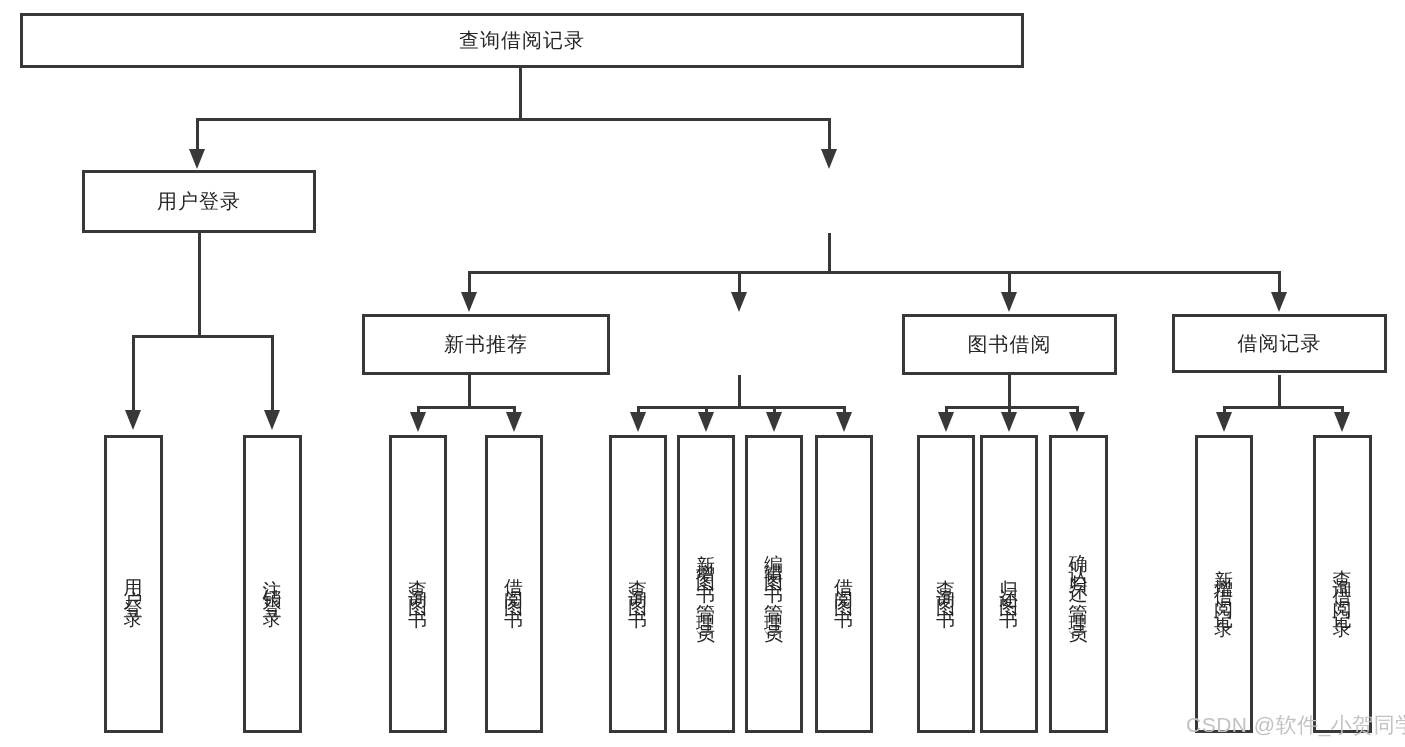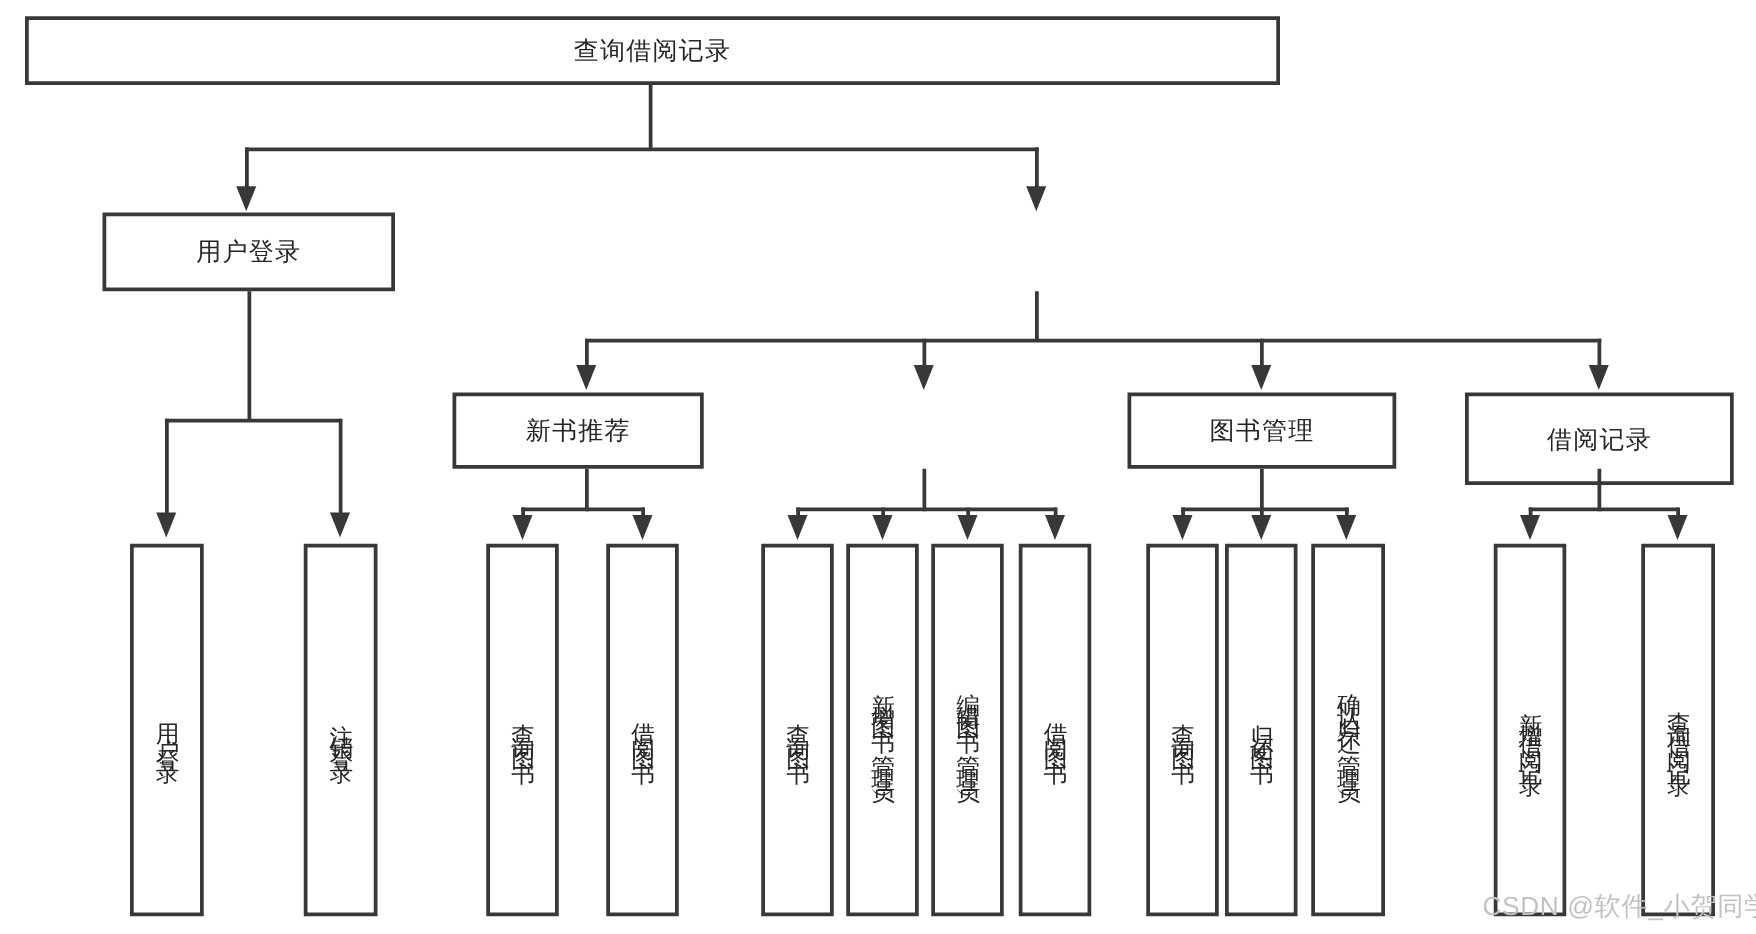--- a/index.html
+++ b/index.html
@@ -87,27 +87,27 @@
   <div class="hline" style="left:468px; top:271px; width:813px;"></div>
   <div class="vline" style="left:468px; top:271px; height:23px;"></div>
   <div class="arrow-down" style="left:461px; top:292px;"></div>
   <div class="vline" style="left:738px; top:271px; height:23px;"></div>
   <div class="arrow-down" style="left:731px; top:292px;"></div>
   <div class="vline" style="left:1008px; top:271px; height:23px;"></div>
   <div class="arrow-down" style="left:1001px; top:292px;"></div>
   <div class="vline" style="left:1278px; top:271px; height:23px;"></div>
   <div class="arrow-down" style="left:1271px; top:292px;"></div>
 
-  <div class="node h-node" style="left:362px; top:314px; width:201px; height:61px;">
+  <div class="node h-node" style="left:362px; top:314px; width:248px; height:61px;">
     <span>新书推荐</span>
   </div>
   <div class="node h-node" style="left:902px; top:314px; width:215px; height:61px;">
-    <span>图书管理</span>
+    <span>图书借阅</span>
   </div>
-  <div class="node h-node" style="left:1172px; top:314px; width:215px; height:74px;">
+  <div class="node h-node" style="left:1172px; top:314px; width:215px; height:59px;">
     <span>借阅记录</span>
   </div>
 
   <div class="vline" style="left:468px; top:375px; height:34px;"></div>
   <div class="hline" style="left:417px; top:406px; width:99px;"></div>
   <div class="vline" style="left:417px; top:406px; height:8px;"></div>
   <div class="arrow-down" style="left:410px; top:412px;"></div>
   <div class="vline" style="left:513px; top:406px; height:8px;"></div>
   <div class="arrow-down" style="left:506px; top:412px;"></div>
 

